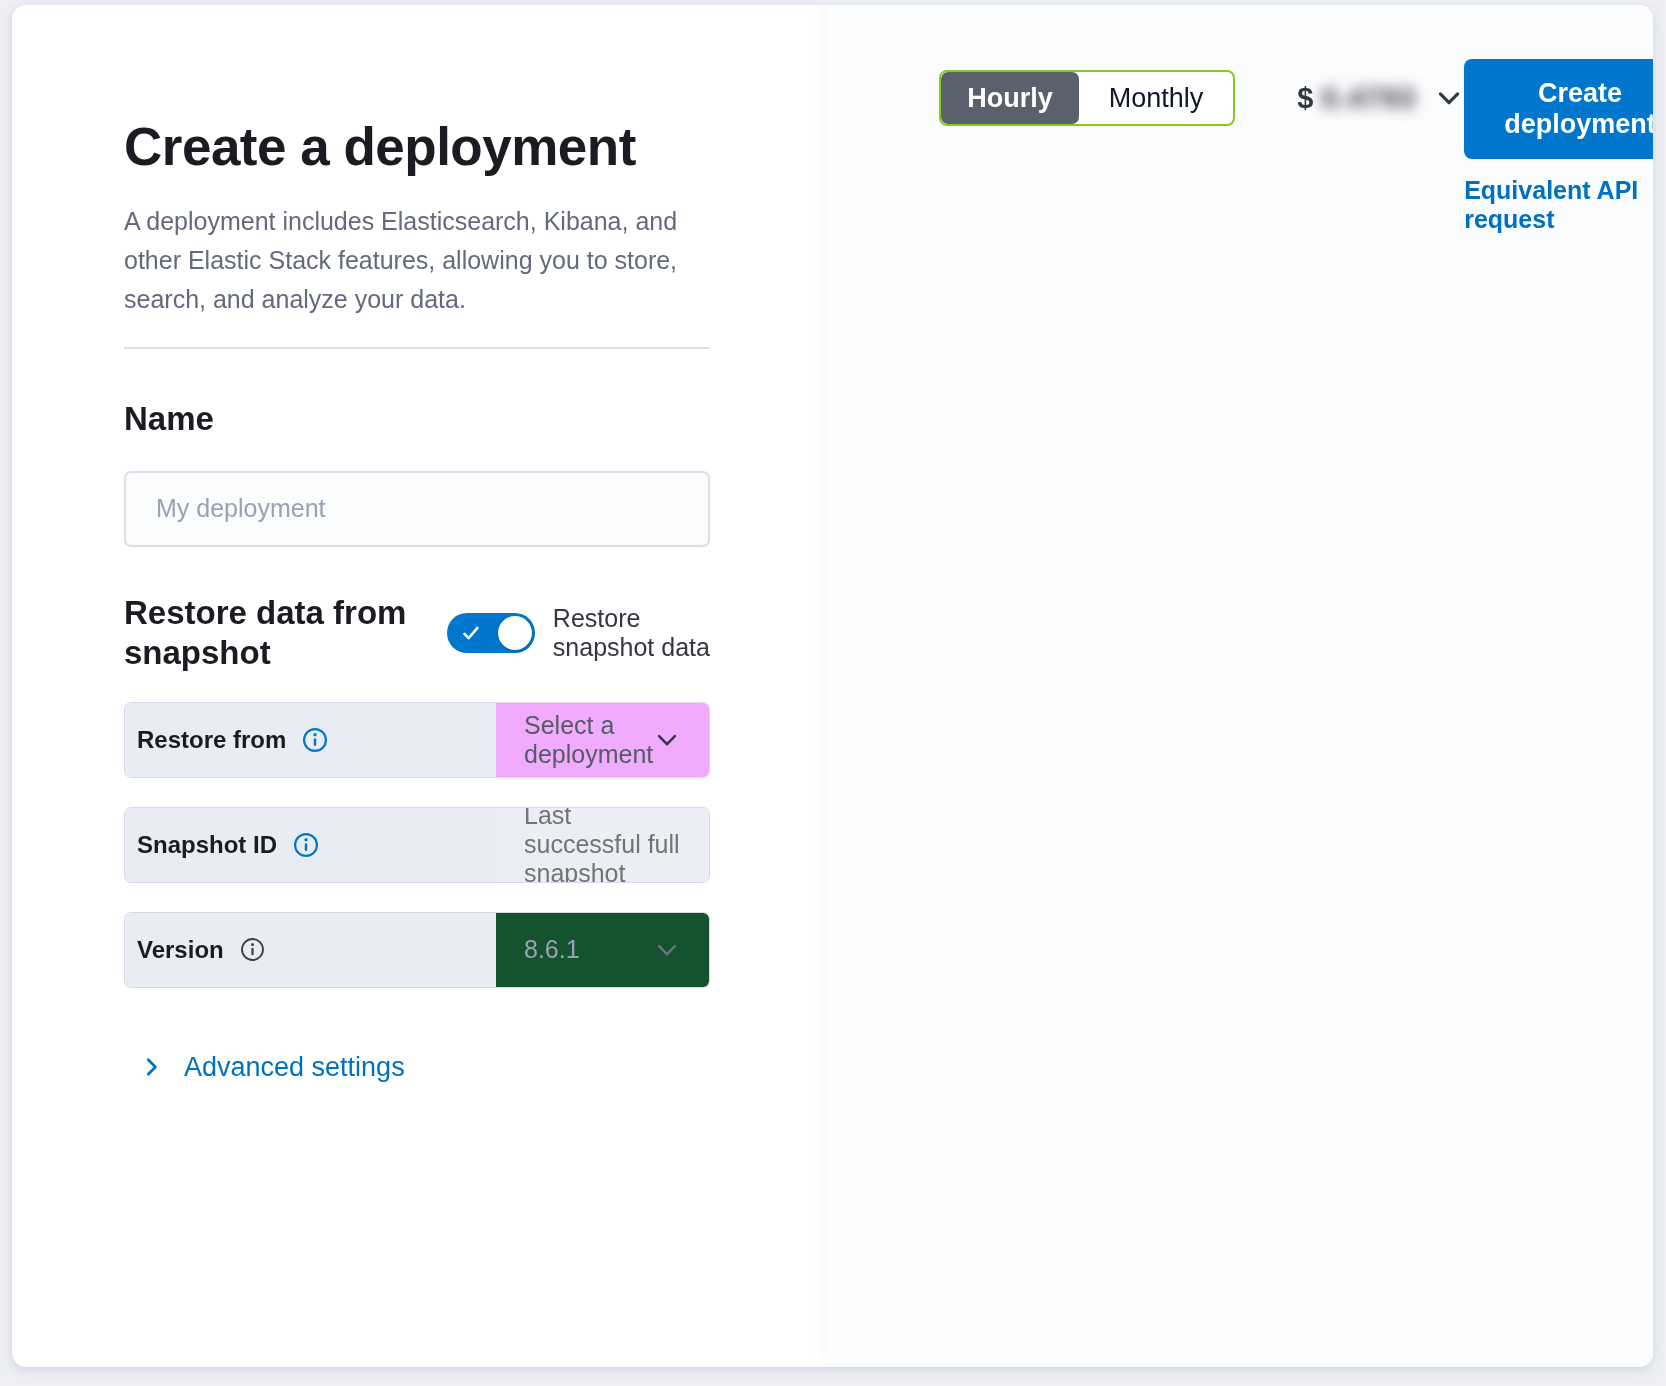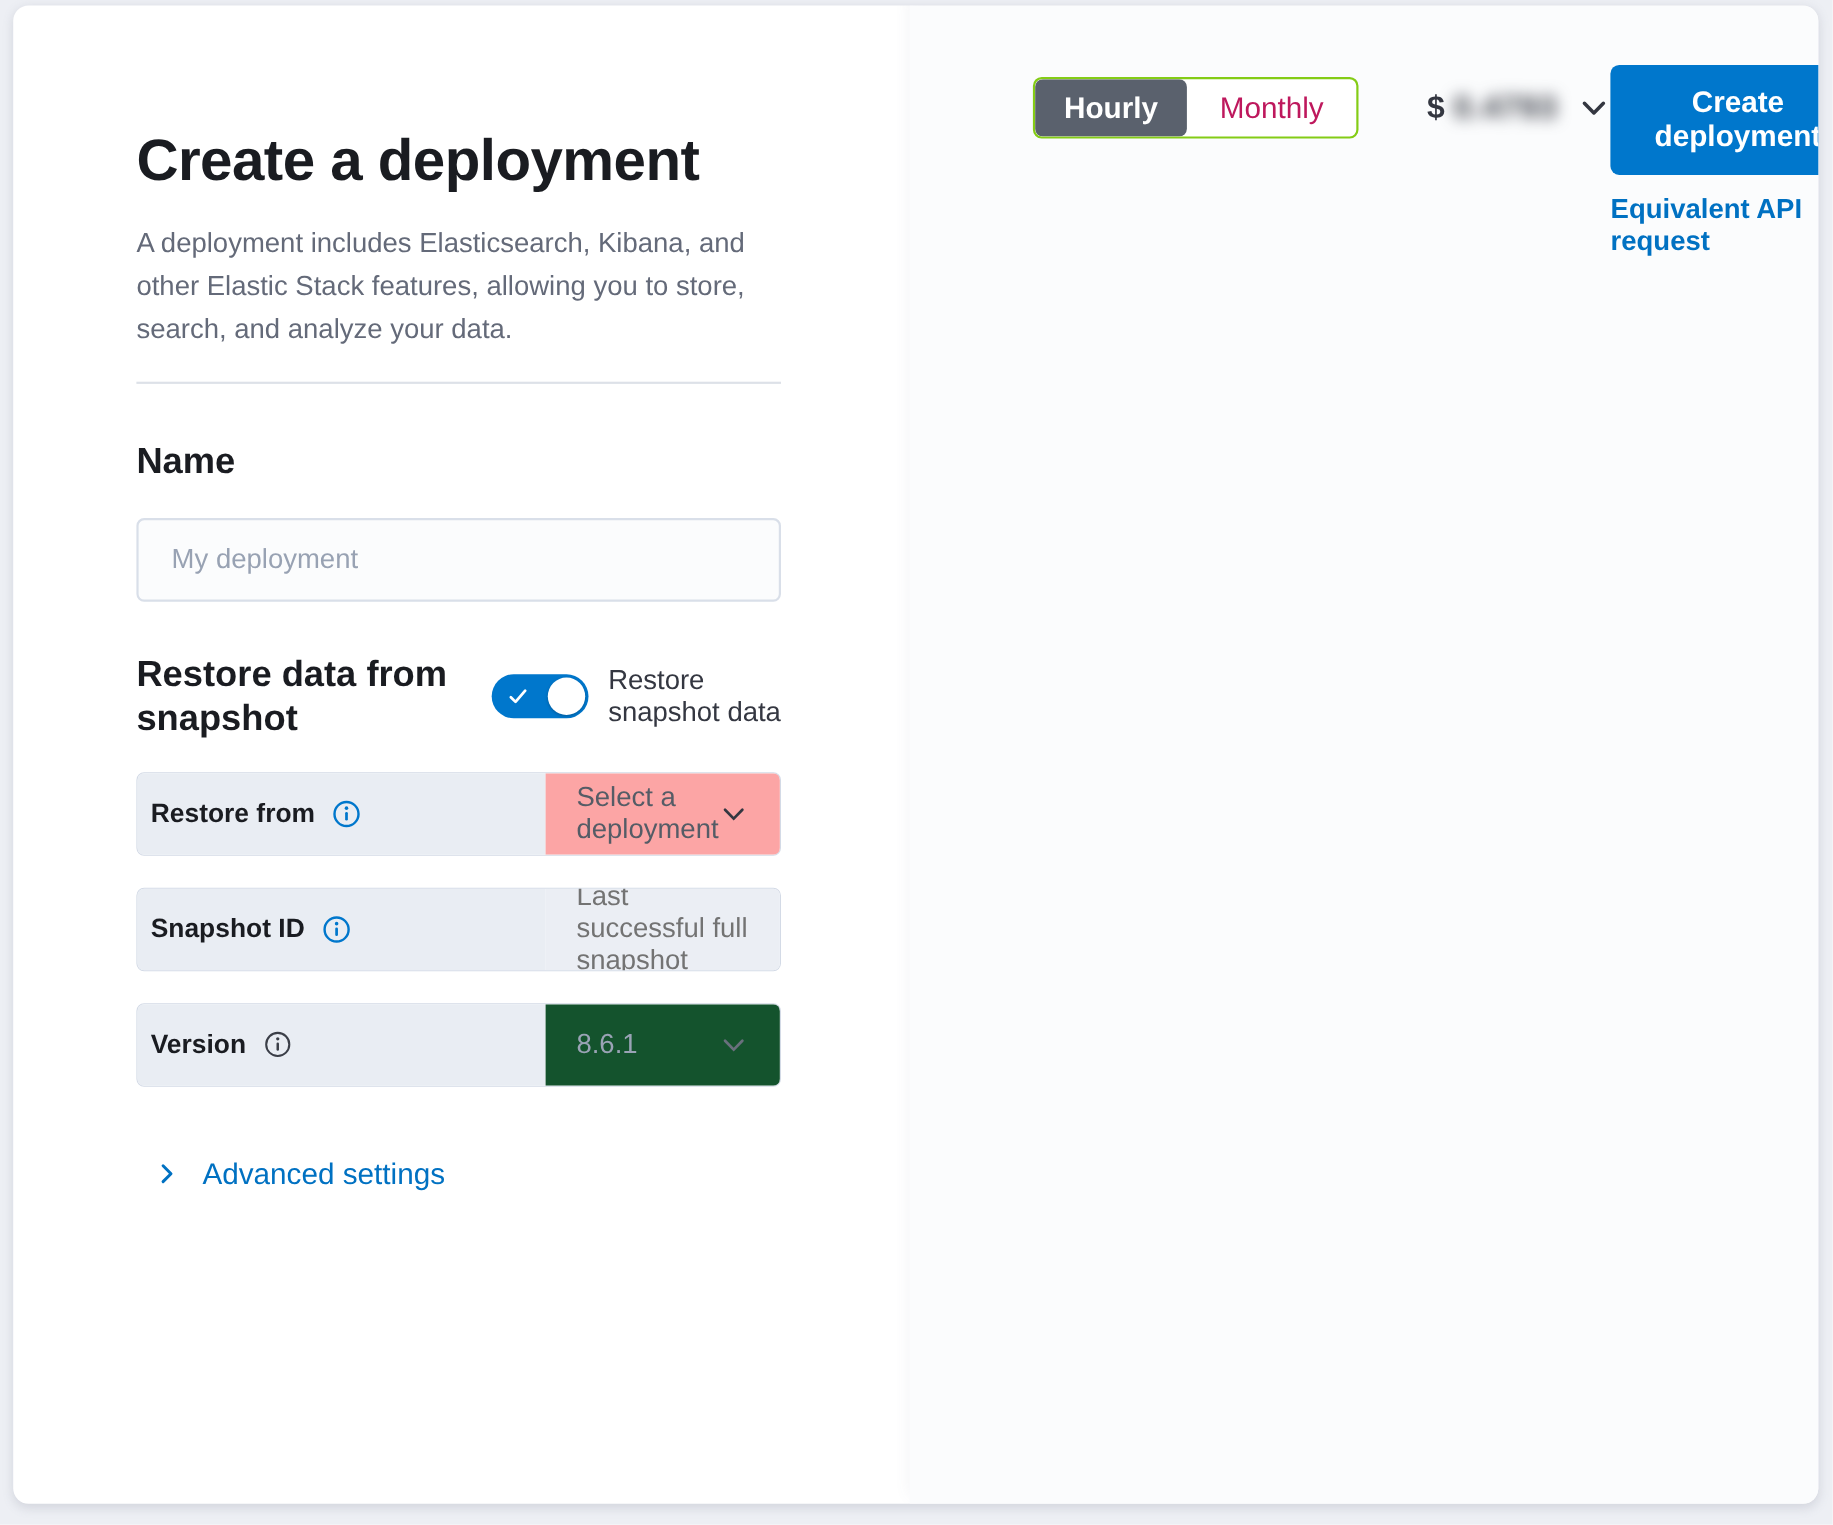--- a/index.html
+++ b/index.html
@@ -125,21 +125,21 @@
     font-weight: 700;
     color: #1a1c21;
   }
   .row-field {
     flex: 1;
     display: flex;
     align-items: center;
     padding: 0 28px;
     font-size: 25px;
   }
-  .field-white  { background: #fca5a5; color: #555c66; }
+  .field-white  { background: #f0abfc; color: #555c66; }
   .field-gray   { background: #ebeef4; color: #737373; }
   .field-gray2  { background: #14532d; color: #9aa3b5; }
   .row-chevron { margin-left: auto; display: flex; align-items: center; }
 
   .advanced-link {
     margin-top: 64px;
     margin-left: 16px;
     display: inline-flex;
     align-items: center;
     gap: 20px;
@@ -180,21 +180,21 @@
     border: none;
     background: transparent;
     font-family: "Liberation Sans", "DejaVu Sans", sans-serif;
   }
   .btn-seg.selected {
     background: #5a616d;
     color: #ffffff;
     font-weight: 700;
     border-radius: 7px;
   }
-  .btn-seg.unselected { color: #be185d; padding: 18px 30px; }
+  .btn-seg.unselected { color: #0f172a; padding: 18px 30px; }
 
   .price-wrap {
     display: flex;
     align-items: center;
     gap: 8px;
     cursor: pointer;
   }
   .price-currency { font-size: 29px; font-weight: 700; color: #343741; }
   .price-value {
     font-size: 29px; font-weight: 700; color: #343741;

